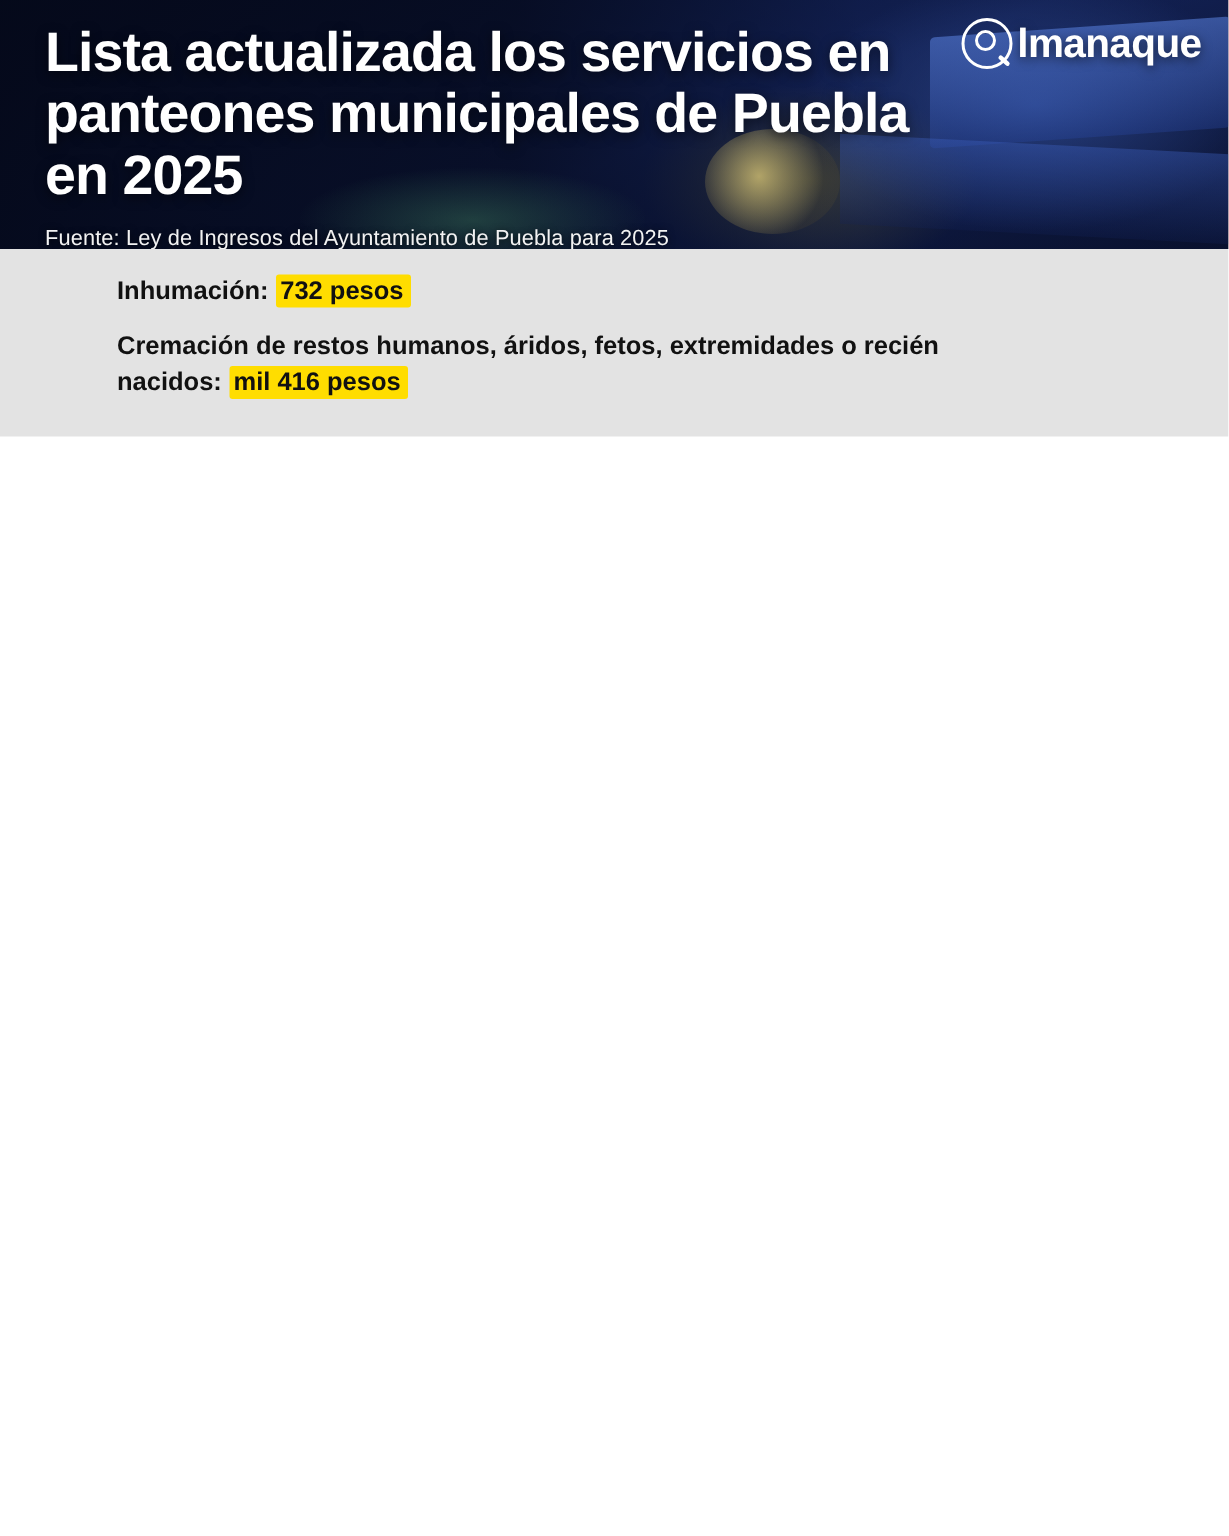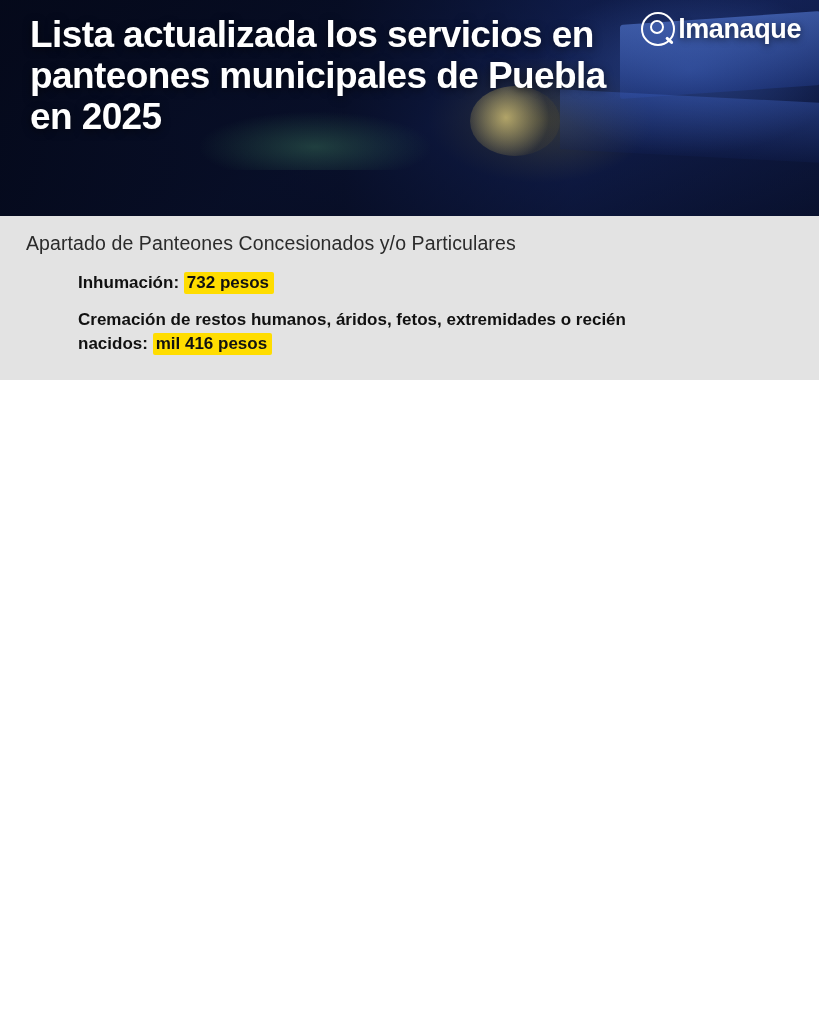--- a/index.html
+++ b/index.html
@@ -12,21 +12,21 @@
     background: #ffffff;
     font-family: "Liberation Sans", sans-serif;
     color: #1a1a1a;
     overflow: hidden;
   }
 
   
   .hero {
     position: relative;
     width: 819px;
-    height: 216px;
+    height: 166px;
     overflow: hidden;
     background: #7f1d1d;
   }
   .hero-photo {
     position: absolute;
     inset: 0;
     background:
       radial-gradient(ellipse 220px 120px at 690px 70px, rgba(70,110,210,0.85), rgba(20,35,90,0.0) 70%),
       radial-gradient(ellipse 160px 90px at 540px 120px, rgba(150,140,60,0.55), rgba(20,30,80,0) 70%),
       radial-gradient(ellipse 300px 150px at 180px 130px, rgba(25,45,110,0.9), rgba(8,14,40,0) 75%),
@@ -166,29 +166,29 @@
 <div class="hero">
   <div class="hero-photo"></div>
   <div class="hero-shapes">
     <i class="shape-slab"></i>
     <i class="shape-slab2"></i>
     <i class="shape-flower"></i>
     <i class="shape-green"></i>
   </div>
   <div class="hero-inner">
     <h1 class="hero-title">Lista actualizada los servicios en panteones municipales de Puebla en 2025</h1>
+    <div class="hero-source">Fuente: Ley de Ingresos del Ayuntamiento de Puebla para 2025</div>
   </div>
   <div class="brand">
     <span class="brand-mark"></span>
     <span>lmanaque</span>
   </div>
 </div>
 
 <div class="section shaded">
-  <h2 class="section-title">Apartado de Panteones Concesionados y/o Particulares</h2>
   <p class="item">
     <span>Inhumación:</span>
     <span class="hl">732 pesos</span>
   </p>
   <p class="item">
     <span>Cremación de restos humanos, áridos, fetos, extremidades o recién nacidos:</span>
     <span class="hl">mil 416 pesos</span>
   </p>
 </div>
 

